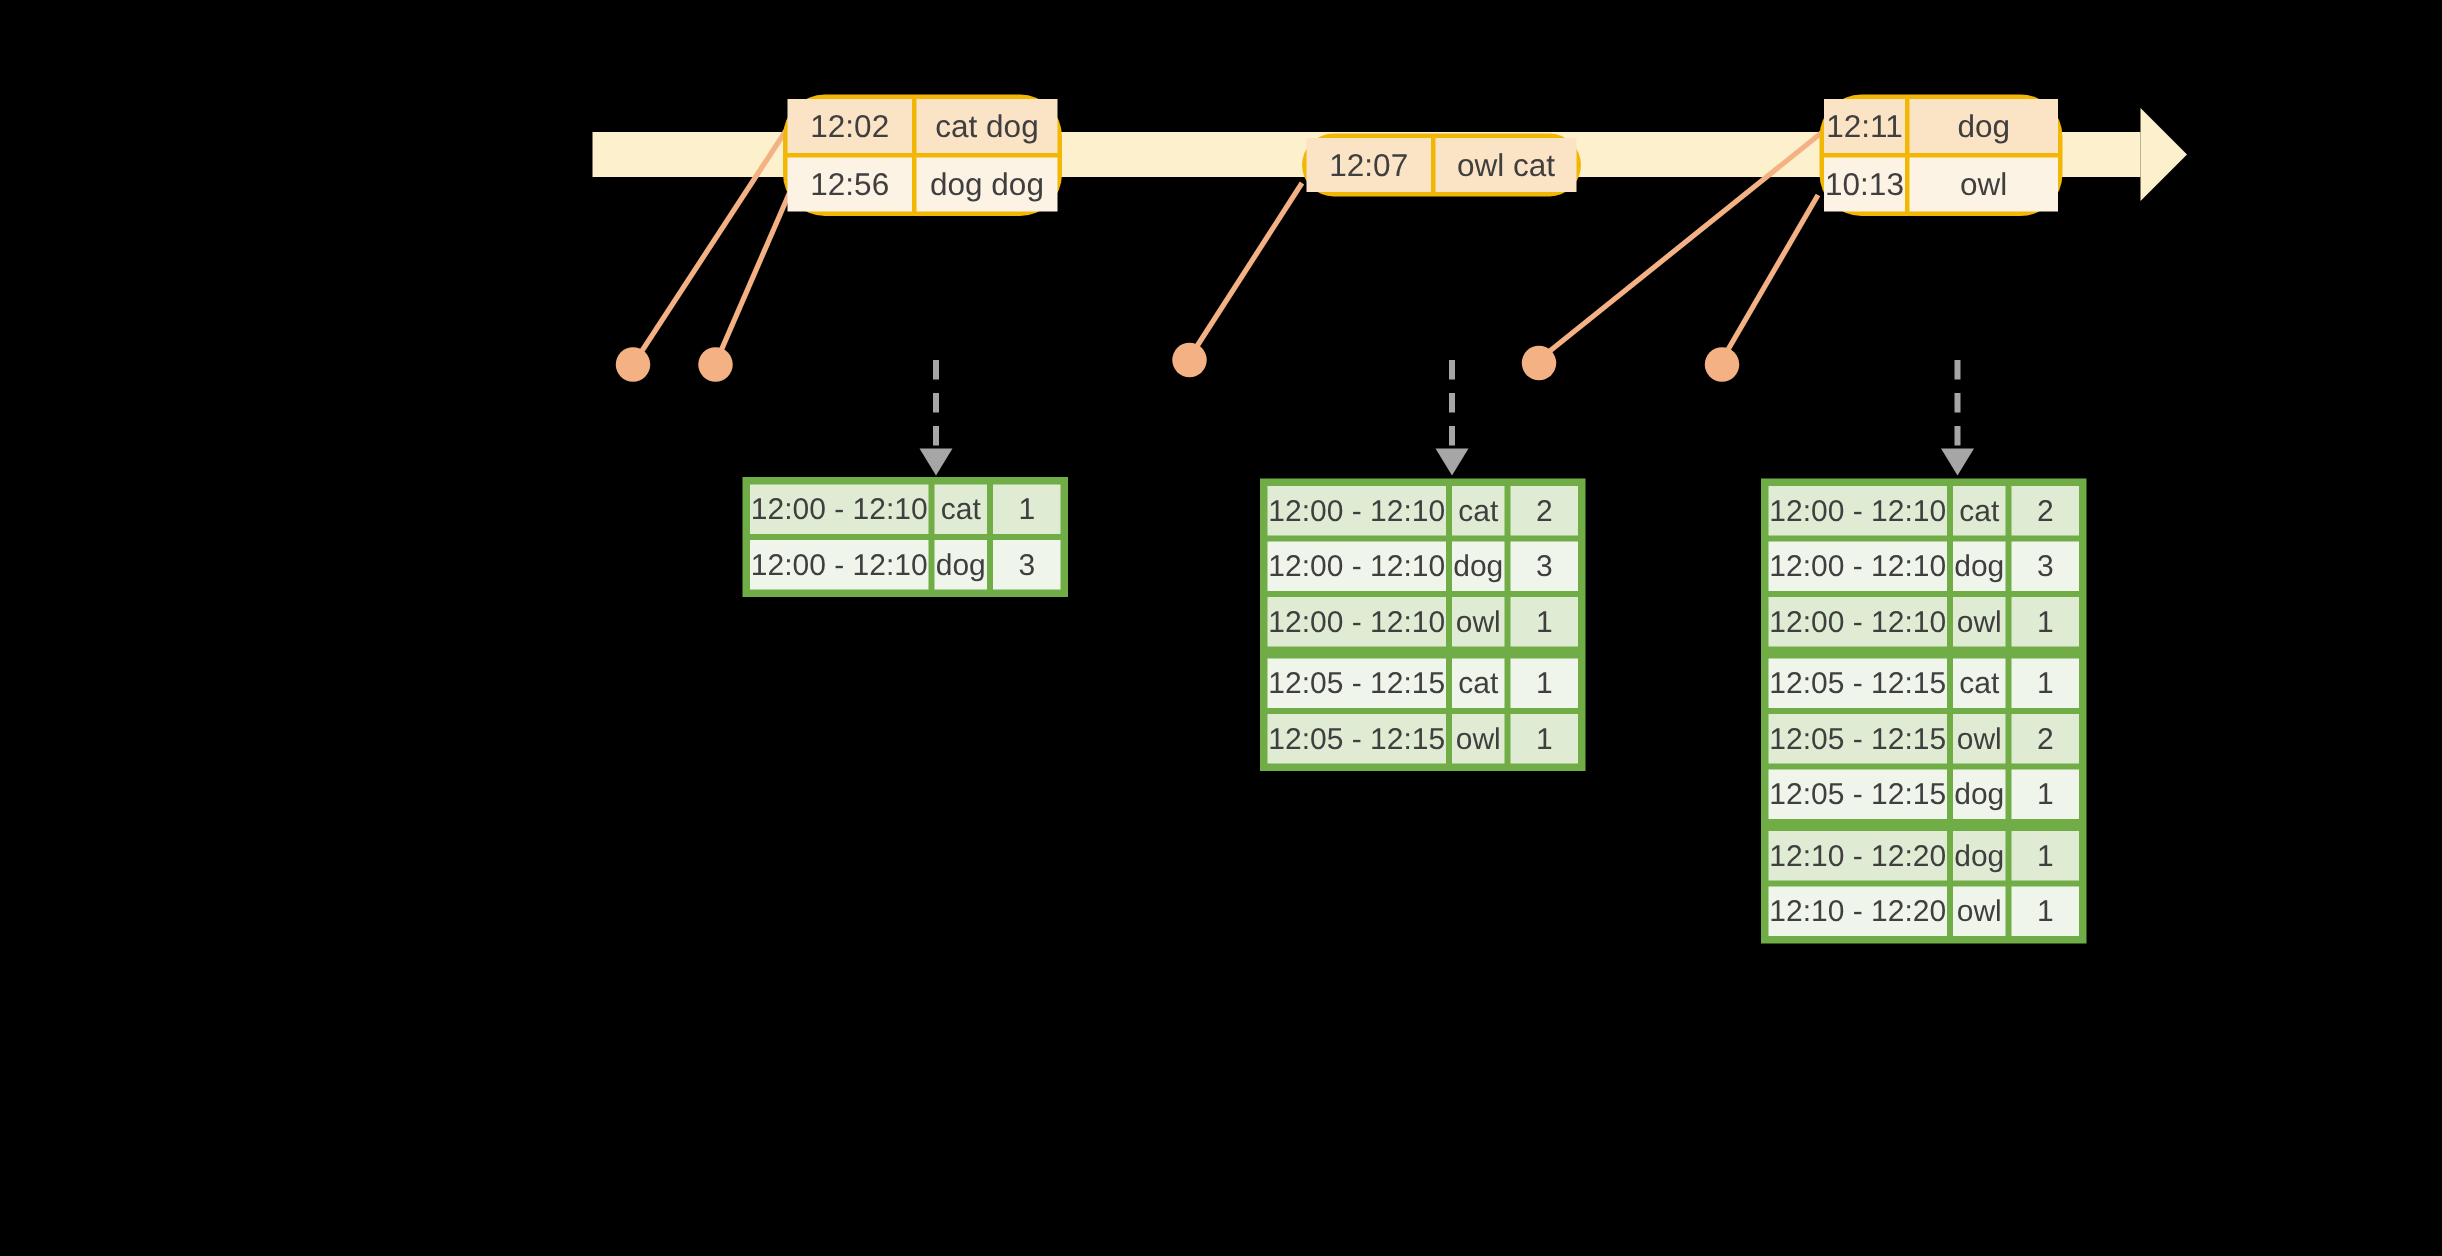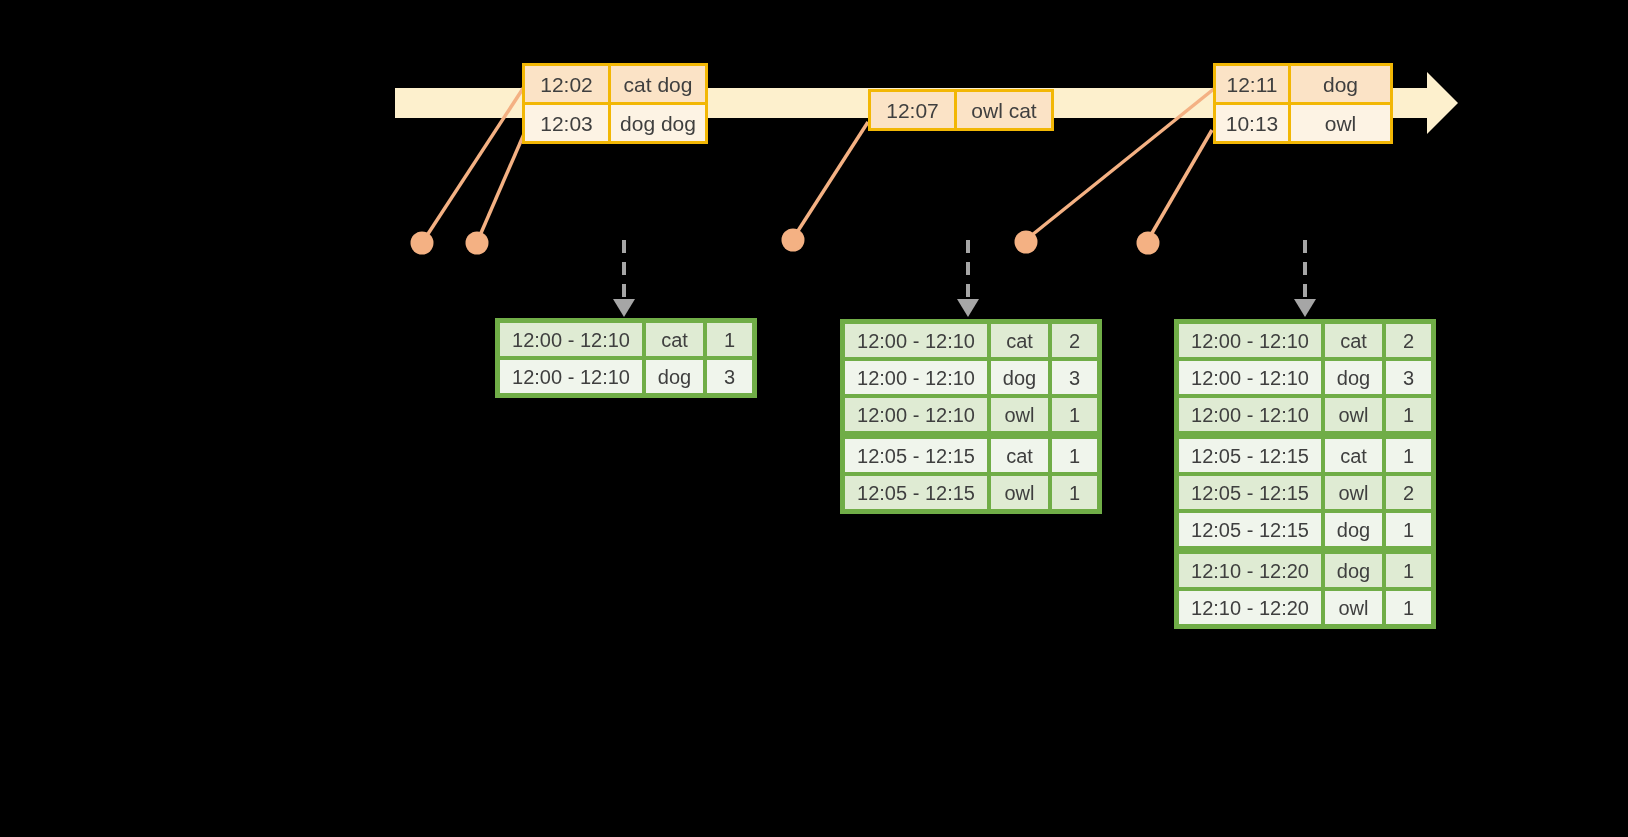--- a/index.html
+++ b/index.html
@@ -3,40 +3,40 @@
 <meta charset="utf-8">
 <style>
   html,body{margin:0;padding:0;background:#000;}
   body{width:1628px;height:837px;position:relative;overflow:hidden;
        font-family:"Liberation Sans","DejaVu Sans",sans-serif;color:var(--text,#3F3F3F);}
   .canvas{position:absolute;inset:0;}
   svg{position:absolute;left:0;top:0;}
 
   
   .event-table{position:absolute;background:var(--event_border);padding:3px;
-               display:flex;flex-direction:column;gap:3px;box-sizing:border-box;}
+               display:flex;flex-direction:column;gap:3px;box-sizing:border-box;border-radius:28px;}
   .erow{display:flex;gap:3px;}
   .ecell{display:flex;align-items:center;justify-content:center;height:36px;
          font-size:21px;line-height:1;}
   .c-time{width:83px;}
   .c-words{width:94px;}
-  .event-table.small .c-time{width:72px;}
+  .event-table.small .c-time{width:54px;}
   .event-table.small .c-words{width:99px;}
   .erow.peach .ecell{background:var(--event_row_peach);}
   .erow.cream .ecell{background:var(--event_row_cream);}
 
   
   .result-table{position:absolute;background:var(--result_border);padding:5px;
                 display:flex;flex-direction:column;gap:4px;box-sizing:border-box;}
   .grow{display:flex;gap:4px;}
   .grow.group-start{margin-top:4px;}
   .gcell{display:flex;align-items:center;justify-content:center;height:33px;
          font-size:20px;line-height:1;}
-  .gc0{width:142px;}
-  .gc1{width:57px;}
+  .gc0{width:119px;}
+  .gc1{width:35px;}
   .gc2{width:45px;}
   .grow.dark .gcell{background:var(--result_row_dark);}
   .grow.light .gcell{background:var(--result_row_light);}
 </style>
 </head>
 <body style="background: rgb(0, 0, 0);">
 
 <div class="canvas">
 
   <svg width="1628" height="837" viewBox="0 0 1628 837">
@@ -75,21 +75,21 @@
       </g>
     </g>
   </svg>
 
   <div class="event-table" style="left:522px;top:63px">
       <div class="erow peach">
         <div class="ecell c-time">12:02</div>
         <div class="ecell c-words">cat dog</div>
       </div>
       <div class="erow cream">
-        <div class="ecell c-time">12:03</div>
+        <div class="ecell c-time">12:56</div>
         <div class="ecell c-words">dog dog</div>
       </div>
     </div>
   <div class="event-table" style="left:868px;top:89px">
       <div class="erow peach">
         <div class="ecell c-time">12:07</div>
         <div class="ecell c-words">owl cat</div>
       </div>
     </div>
   <div class="event-table small" style="left:1213px;top:63px">

